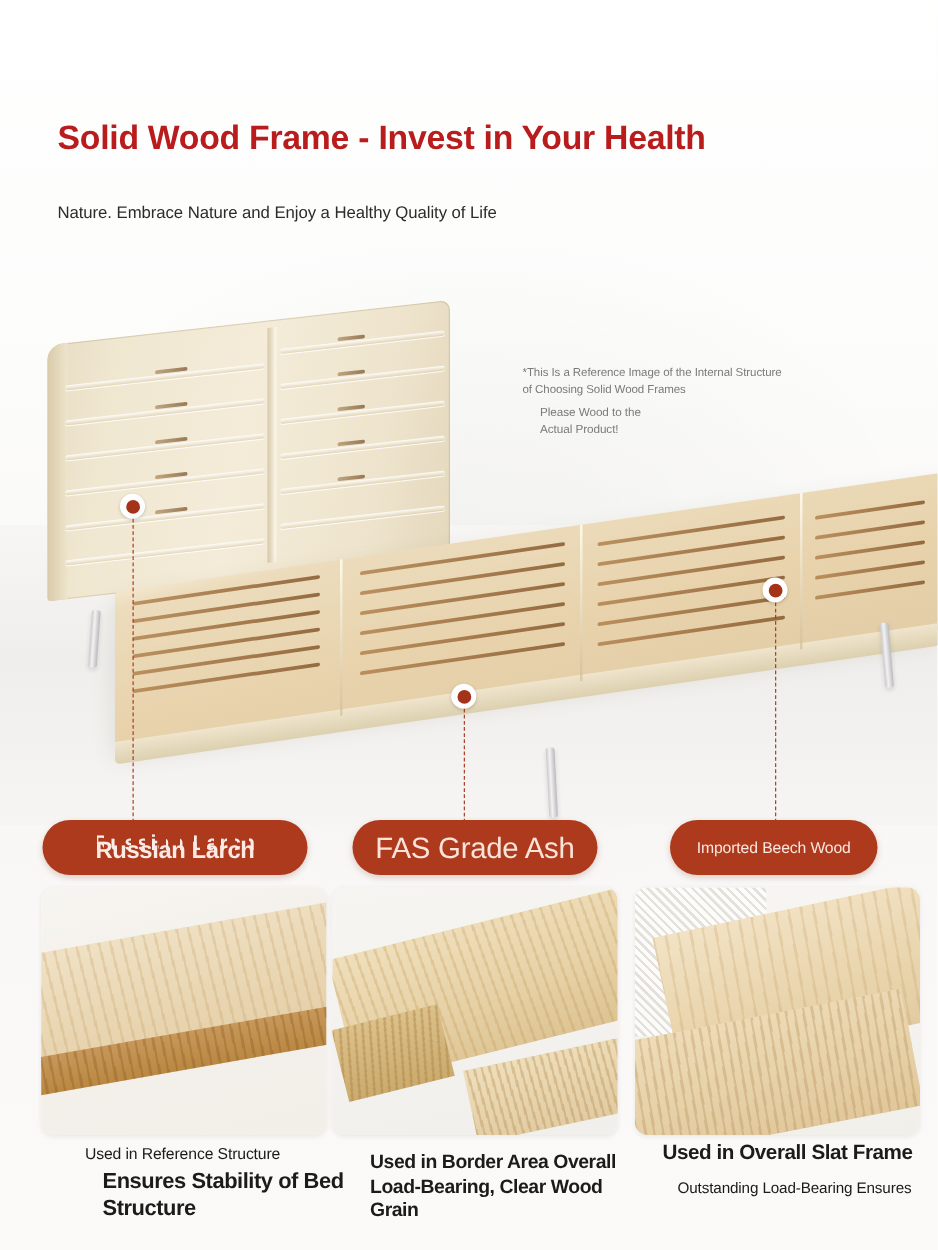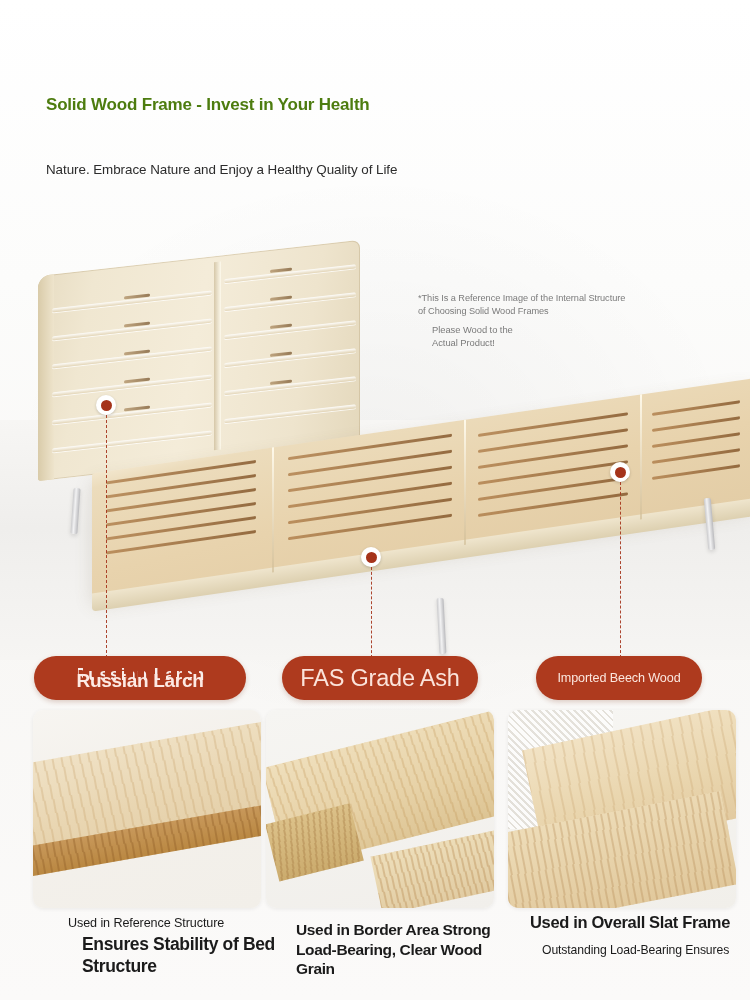--- a/index.html
+++ b/index.html
@@ -12,22 +12,22 @@
   .page{position:absolute;inset:0;}
 
   
   .haze{position:absolute;inset:0;
     background:
       radial-gradient(ellipse 70% 40% at 50% 45%, rgba(0,0,0,0.035), rgba(0,0,0,0) 70%),
       linear-gradient(180deg,#ffffff 0%,#fcfcfb 28%,#f8f7f5 62%,#fbfaf9 100%);
     pointer-events:none;}
 
   
-  .headline{position:absolute;left:46px;top:95px;font-size:17px;font-weight:700;
-    color:#4d7c0f;letter-spacing:-0.2px;white-space:nowrap;}
+  .headline{position:absolute;left:46px;top:95px;font-size:27px;font-weight:700;
+    color:#b91c1c;letter-spacing:-0.2px;white-space:nowrap;}
   .lede{position:absolute;left:46px;top:150px;width:720px;font-size:13.4px;
     color:#2c2c2c;line-height:40px;white-space:nowrap;letter-spacing:-0.05px;}
   .lede .l2{display:block;}
 
   
   .note{position:absolute;left:418px;top:292px;color:#7b7b7b;font-size:9.2px;
     line-height:12.5px;letter-spacing:-0.05px;}
   .note .sub{margin-left:14px;margin-top:7px;font-size:9.4px;line-height:12.5px;}
 
   
@@ -291,19 +291,19 @@
       <div class="p3-board"></div>
       <div class="p3-board2"></div>
     </div>
   </div>
 
   <div class="cap cap1">
     <div class="small">Used in Reference Structure</div>
     <div class="big">Ensures Stability of Bed Structure</div>
   </div>
   <div class="cap cap2">
-    <div class="big">Used in Border Area Strong Load-Bearing, Clear Wood Grain</div>
+    <div class="big">Used in Border Area Overall Load-Bearing, Clear Wood Grain</div>
   </div>
   <div class="cap cap3">
     <div class="big">Used in Overall Slat Frame</div>
     <div class="small">Outstanding Load-Bearing Ensures</div>
   </div>
 </div>
 
 </body></html>

